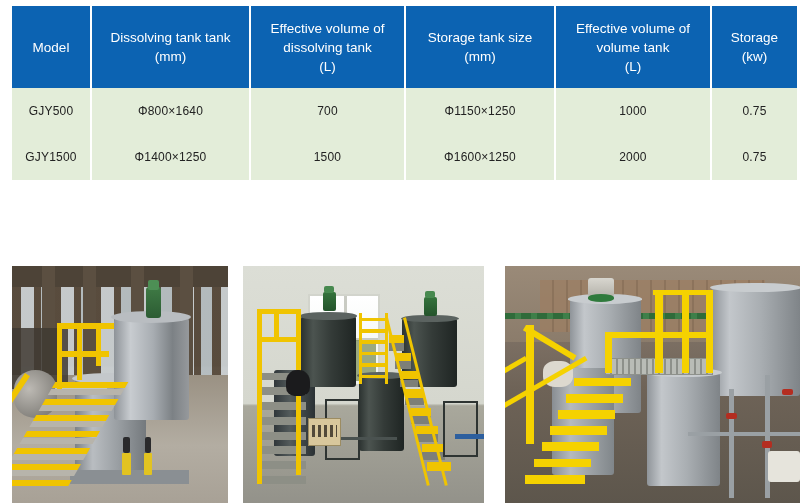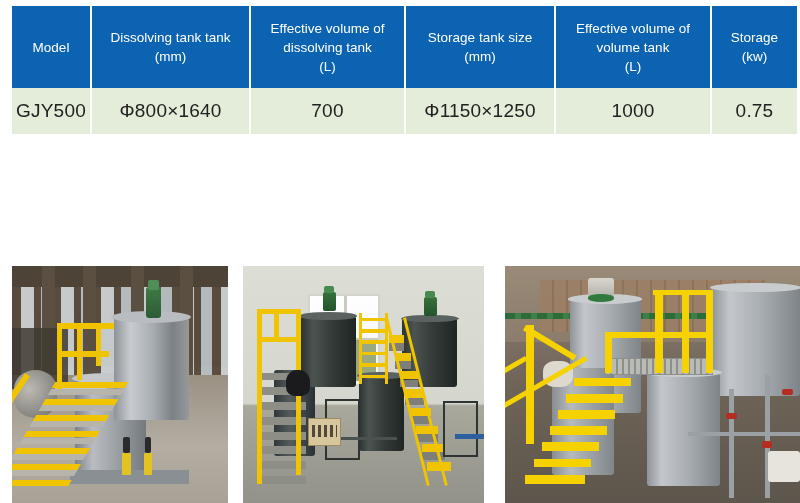--- a/index.html
+++ b/index.html
@@ -35,21 +35,21 @@
     font-size: 13.5px;
     line-height: 19px;
     height: 82px;
     vertical-align: middle;
     text-align: center;
     padding: 0 3px;
   }
   table.spec-table td {
     text-align: center;
     vertical-align: middle;
-    font-size: 19px;
+    font-size: 12px;
     color: #222222;
     height: 46px;
     padding: 0 3px;
     letter-spacing: .2px;
   }
   table.spec-table tr.row-alt td {
     background: #e3edd9;
   }
   table.spec-table tr.row-plain td {
     background: #ffffff;
@@ -378,20 +378,28 @@
     </thead>
     <tbody>
       <tr class="row-alt">
         <td>GJY500</td>
         <td>Φ800×1640</td>
         <td>700</td>
         <td>Φ1150×1250</td>
         <td>1000</td>
         <td>0.75</td>
       </tr>
+      <tr class="row-alt">
+        <td>GJY1500</td>
+        <td>Φ1400×1250</td>
+        <td>1500</td>
+        <td>Φ1600×1250</td>
+        <td>2000</td>
+        <td>0.75</td>
+      </tr>
     </tbody>
   </table>
 </div>
 
 <div class="photo-strip">
 
   <div class="photo photo-1">
     <div class="scene">
       <div class="p1-bg"></div>
       <div class="p1-wall"></div>

